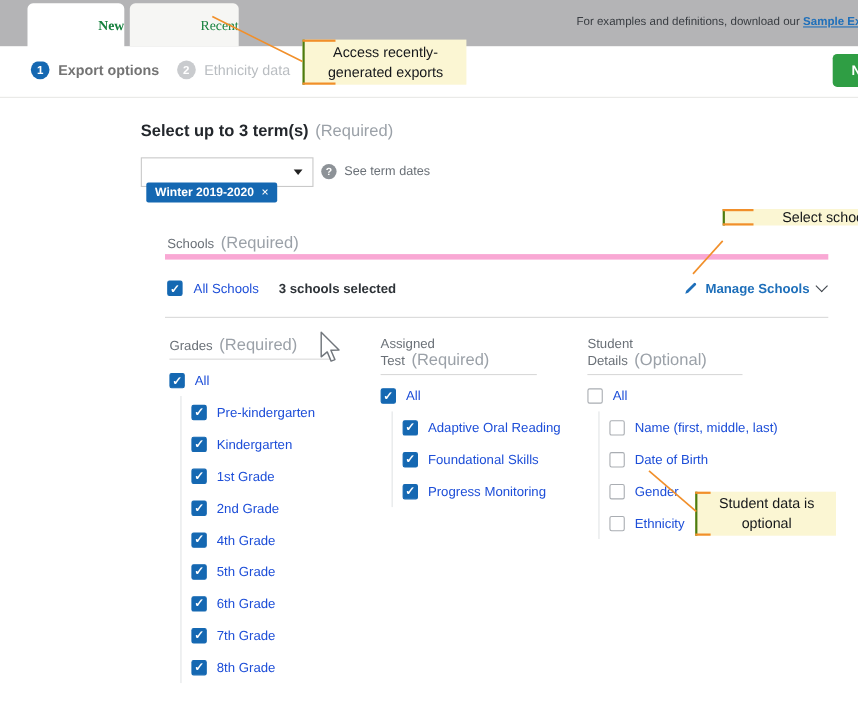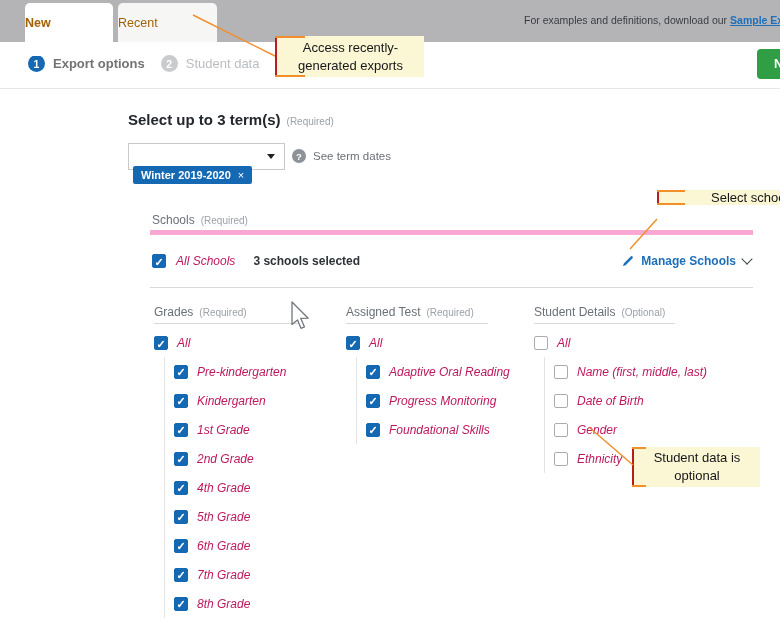--- a/index.html
+++ b/index.html
@@ -1,22 +1,22 @@
 <!DOCTYPE html>
 <html><head>
 <meta charset="utf-8">
 <style>
   html,body{margin:0;padding:0;background:#fff;}
   #canvas{position:relative;width:780px;height:640px;overflow:hidden;background:#fff;
           font-family:"Liberation Sans",sans-serif;}
 
   
   .topbar{position:absolute;left:0;top:0;width:780px;height:42px;background:#b4b4b6;}
-  .tab{position:absolute;border-radius:5px 5px 0 0;font-size:12.5px;text-align:left;
-       box-sizing:border-box;color:#a16207;cursor:default;}
+  .tab{position:absolute;border-radius:5px 5px 0 0;font-size:12.5px;text-align:right;
+       box-sizing:border-box;color:#15803d;cursor:default;font-family:Liberation Serif, serif;}
   .tab-new{left:25px;top:3px;width:88px;height:53px;background:#fff;font-weight:bold;
            padding-top:13px;z-index:3;}
   .tab-recent{left:118px;top:3px;width:99px;height:39px;background:#f6f6f4;padding-top:13px;z-index:2;}
   .topbar-help{position:absolute;left:524px;top:14px;font-size:10.5px;color:#393d42;
                white-space:nowrap;z-index:2;}
   .topbar-help .link{color:#1e6fba;text-decoration:underline;font-weight:600;}
 
   
   .stepper{position:absolute;top:55px;left:28px;display:flex;align-items:center;z-index:1;}
   .step{display:flex;align-items:center;gap:8px;}
@@ -28,21 +28,21 @@
   .step2 .step-circle{background:#c9cbce;}
   .step2 .step-label{color:#b9bdc1;font-size:13px;}
   .next-btn{position:absolute;left:757px;top:49px;width:70px;height:30px;background:#2f9e44;
             border-radius:4px;color:#fff;font-size:12.5px;font-weight:bold;display:flex;
             align-items:center;padding-left:17px;box-sizing:border-box;z-index:1;}
   .divider-top{position:absolute;top:88px;left:0;width:780px;height:1px;background:#e8e8e6;}
 
   
   .h-main{position:absolute;left:128px;top:111px;font-size:15px;font-weight:bold;color:#23272c;}
   .h-sub{position:absolute;left:128px;top:182px;font-size:15px;font-weight:bold;color:#23272c;}
-  .qualifier{font-size:10px;color:#9ba1a8;font-weight:normal;margin-left:6px;}
+  .qualifier{font-size:15px;color:#9ba1a8;font-weight:normal;margin-left:6px;}
   .term-box{position:absolute;left:128px;top:143px;width:157px;height:27px;border:1px solid #c9c9c9;
             background:#fff;display:flex;align-items:center;justify-content:space-between;
             padding:0 9px 0 4px;box-sizing:border-box;}
   .term-chip{background:#1568b2;color:#fff;font-size:11px;font-weight:bold;padding:3px 8px;
              border-radius:2px;display:flex;gap:7px;align-items:center;white-space:nowrap;margin-top:36px;}
   .chip-x{font-weight:normal;font-size:11px;}
   .caret-down{width:0;height:0;border-left:4px solid transparent;border-right:4px solid transparent;
               border-top:5px solid #222;}
   .term-help{position:absolute;left:292px;top:149px;display:flex;align-items:center;gap:7px;}
   .q-icon{width:14px;height:14px;border-radius:50%;background:#8d9297;color:#fff;font-size:9.5px;
@@ -68,26 +68,26 @@
   .col-header{font-size:12px;color:#6a7077;padding:5px 0 4px 0;border-bottom:1px solid #d9d9d9;}
   .col-grades .col-header{width:148px;} .col-test .col-header{width:142px;} .col-student .col-header{width:141px;}
   .all-row{margin-top:12px;display:flex;align-items:center;gap:9px;height:14px;}
   .sub-list{margin:7px 0 0 10px;padding:0 0 0 9px;border-left:1px solid #e2e4e6;list-style:none;}
   .sub-list li{height:29px;display:flex;align-items:center;gap:9px;}
   .cb{width:14px;height:14px;border:1px solid #a9adb2;border-radius:2px;background:#fff;
       box-sizing:border-box;position:relative;flex:none;cursor:pointer;}
   .cb.checked{background:#1568b2;border-color:#1568b2;}
   .cb.checked::after{content:"✓";position:absolute;left:1.5px;top:-0.5px;color:#fff;font-size:11px;
                      font-weight:bold;line-height:14px;}
-  .cb-label{font-size:12px;color:#be185d;white-space:nowrap;font-style:italic;}
+  .cb-label{font-size:12px;color:#1d4ed8;white-space:nowrap;}
 
   
   .callout{position:absolute;background:#fbf6d3;display:flex;flex-direction:column;align-items:center;
            justify-content:center;font-size:13px;color:#15171a;z-index:5;line-height:1.35;
-           border-left:2px solid #b91c1c;text-align:center;}
+           border-left:2px solid #4d7c0f;text-align:center;}
   .callout::before{content:"";position:absolute;left:-2px;top:0;height:2px;width:var(--tip,28px);background:#f18f2a;}
   .callout::after{content:"";position:absolute;left:-2px;bottom:0;height:2px;width:var(--tip,28px);background:#f18f2a;}
   #callout-recent{left:275px;top:36px;width:147px;height:41px;--tip:30px;}
   #callout-schools{left:657px;top:190px;width:108px;height:15px;padding-left:40px;--tip:28px;}
   #callout-student{left:632px;top:447px;width:126px;height:40px;--tip:14px;}
 
   .overlay{position:absolute;left:0;top:0;width:780px;height:640px;pointer-events:none;z-index:6;}
 </style>
 </head>
 <body>
@@ -102,21 +102,21 @@
     <span class="link">Sample Export</span>
   </div>
 
   <div class="stepper">
     <div class="step step1">
       <span class="step-circle">1</span>
       <span class="step-label">Export options</span>
     </div>
     <div class="step step2">
       <span class="step-circle">2</span>
-      <span class="step-label">Student data</span>
+      <span class="step-label">Ethnicity data</span>
     </div>
   </div>
   <div class="next-btn">N</div>
   <div class="divider-top"></div>
 
   <div class="h-main">
     <span>Select up to 3 term(s)</span><span class="qualifier">(Required)</span>
   </div>
   <div class="term-box">
     <span class="term-chip">
@@ -209,25 +209,25 @@
         <span class="cb checked"></span>
         <span class="cb-label">All</span>
       </div>
       <ul class="sub-list">
         <li>
           <span class="cb checked"></span>
           <span class="cb-label">Adaptive Oral Reading</span>
           </li>
         <li>
           <span class="cb checked"></span>
+          <span class="cb-label">Foundational Skills</span>
+          </li>
+        <li>
+          <span class="cb checked"></span>
           <span class="cb-label">Progress Monitoring</span>
-          </li>
-        <li>
-          <span class="cb checked"></span>
-          <span class="cb-label">Foundational Skills</span>
           </li>
       </ul>
     </div>
 
     <div class="col col-student">
       <div class="col-header">
         <span>Student Details</span><span class="qualifier">(Optional)</span>
       </div>
       <div class="all-row">
         <span class="cb"></span>

